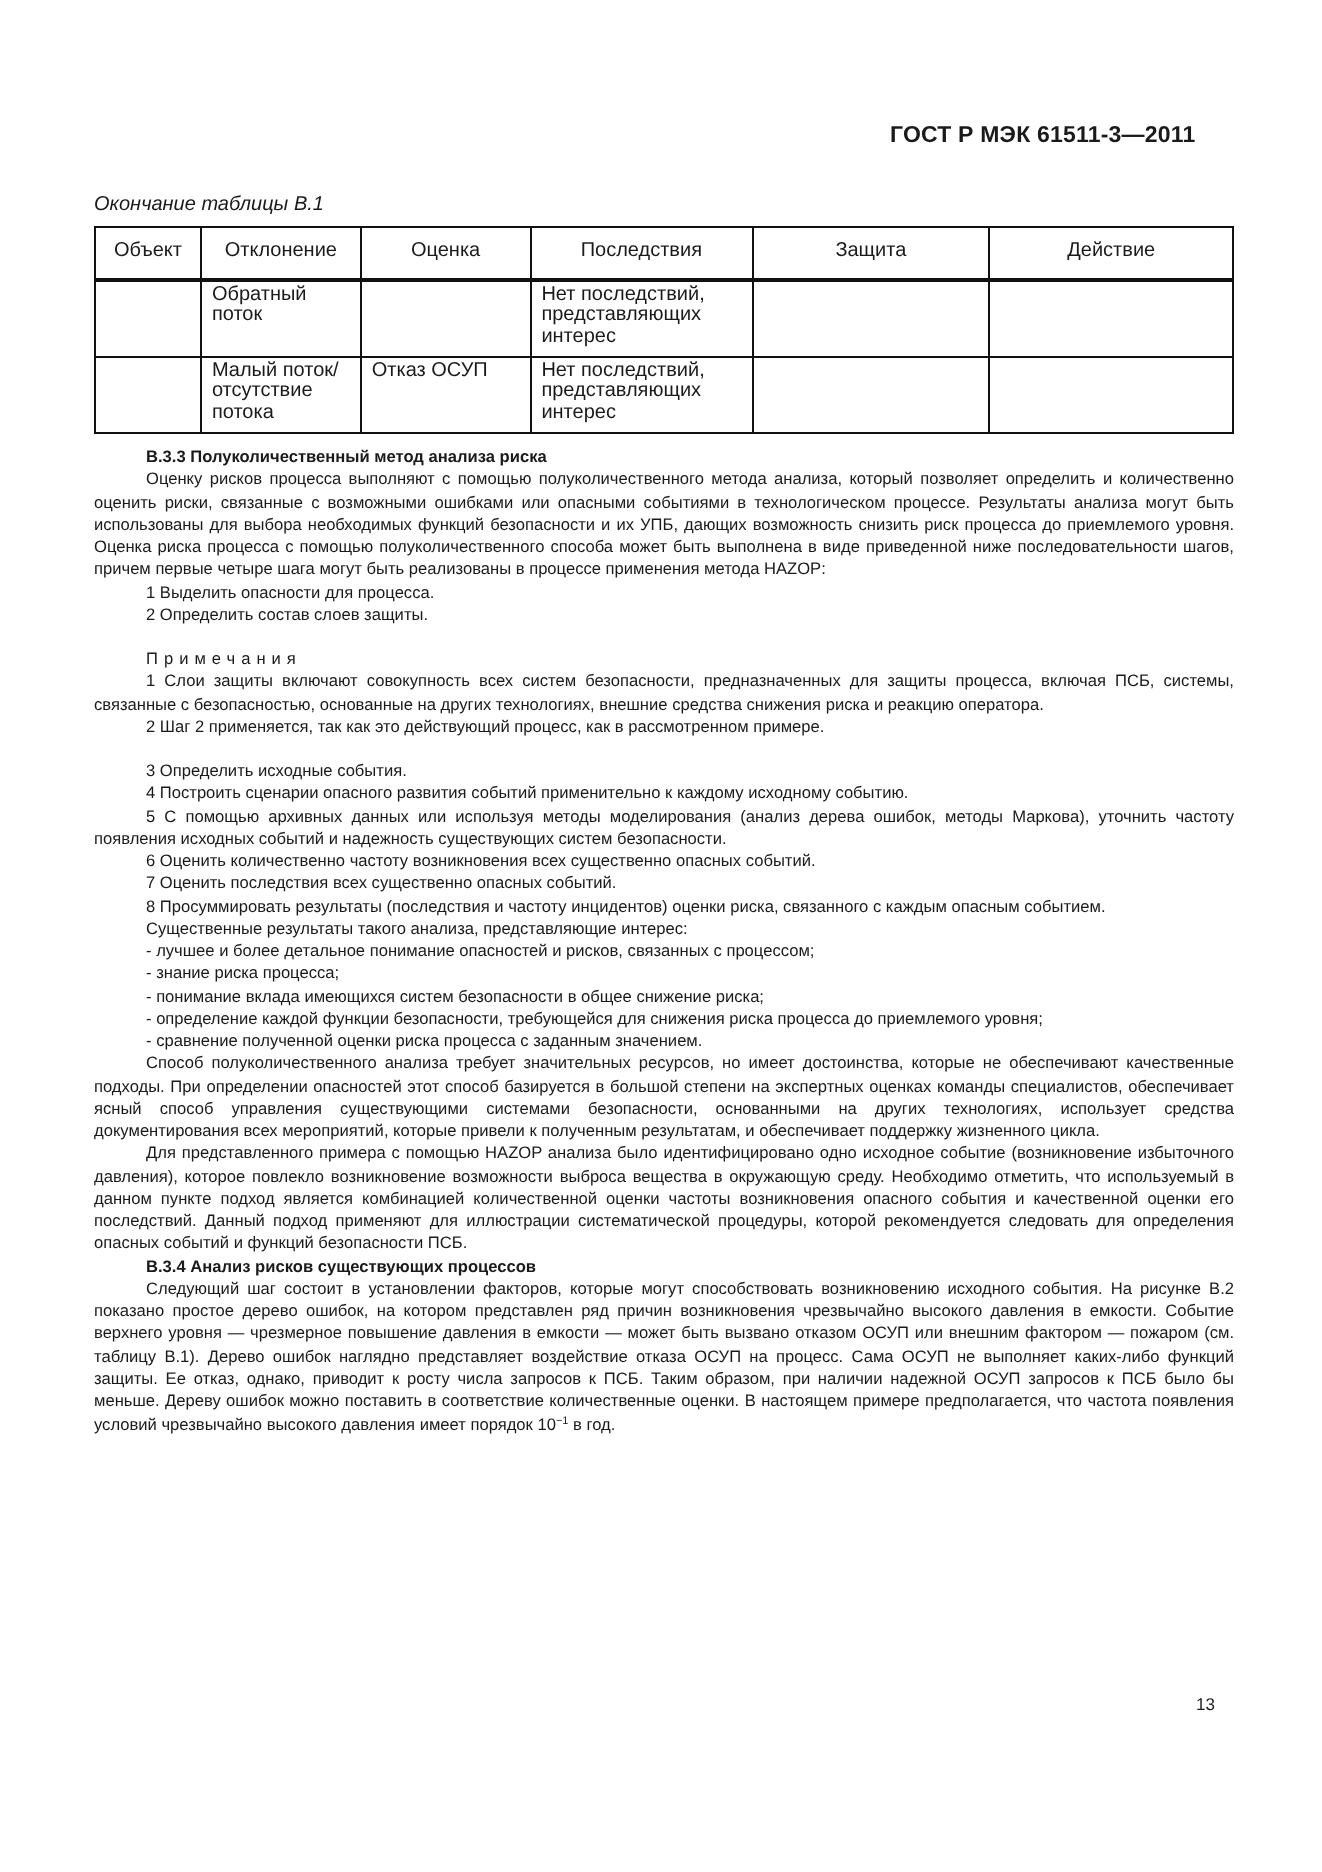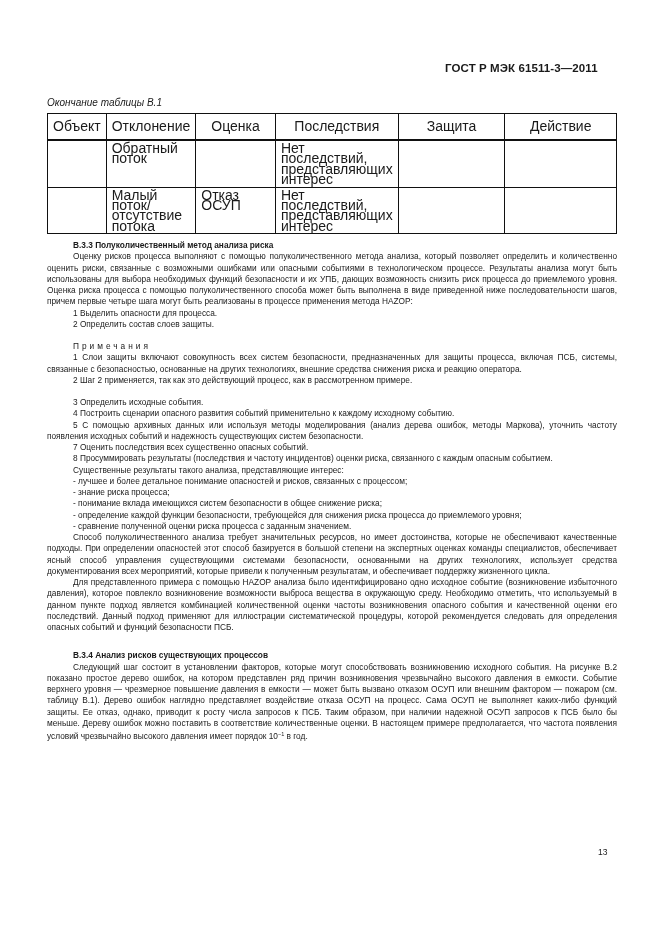--- a/index.html
+++ b/index.html
@@ -1,27 +1,27 @@
 <!DOCTYPE html>
 <html><head>
 <meta charset="utf-8">
 <style>
   html, body { margin: 0; padding: 0; background: #ffffff; }
   body { width: 661px; height: 936px; position: relative; overflow: hidden;
          font-family: "Liberation Sans", sans-serif; color: #1a1a1a; }
   .header-code { position: absolute; left: 433px; top: 62px; font-size: 11.5px; font-weight: bold; letter-spacing: 0.1px; margin-left: 12px; }
   .table-caption { position: absolute; left: 47px; top: 97px; font-size: 10px; font-style: italic; }
-  table.t { position: absolute; left: 47px; top: 113px; width: 570px; border-collapse: collapse; font-size: 14px; }
+  table.t { position: absolute; left: 47px; top: 113px; width: 570px; border-collapse: collapse; font-size: 10px; }
   table.t td, table.t th { border: 1px solid #111; vertical-align: top; padding: 2px 5px; line-height: 10.4px; }
   table.t th { font-weight: normal; text-align: center; vertical-align: middle; height: 21px; border-bottom: 2px solid #111; }
   table.t td { height: 33px; }
   .c1 { width: 42px; } .c2 { width: 69px; margin-left: 40px; } .c3 { width: 74px; } .c4 { width: 100px; } .c5 { width: 108px; } .c6 { width: 111px; }
   .body-text { position: absolute; left: 47px; top: 223px; width: 570px; font-size: 8.3px; line-height: 11.25px; }
   .body-text p { margin: 0; text-align: justify; text-indent: 26px; }
-  .body-text p.h { font-weight: bold; text-indent: 26px; margin-top: 17px; }
+  .body-text p.h { font-weight: bold; text-indent: 26px; }
   .body-text p.gap { margin-top: 11px; }
   .body-text p.spaced { letter-spacing: 3px; }
   .body-text p.li { text-indent: 26px; }
   sup { font-size: 5.5px; vertical-align: 3px; }
   .page-number { position: absolute; left: 598px; top: 847px; font-size: 8.5px; }
 </style>
 </head>
 <body>
 
 <div class="header-code">ГОСТ Р МЭК 61511-3—2011</div>
@@ -65,20 +65,21 @@
   <p class="li">1  Выделить опасности для процесса.</p>
   <p class="li">2  Определить состав слоев защиты.</p>
 
   <p class="gap spaced">Примечания</p>
   <p>1  Слои защиты включают совокупность всех систем безопасности, предназначенных для защиты процесса, включая ПСБ, системы, связанные с безопасностью, основанные на других технологиях, внешние средства снижения риска и реакцию оператора.</p>
   <p>2  Шаг 2 применяется, так как это действующий процесс, как в рассмотренном примере.</p>
 
   <p class="gap li">3  Определить исходные события.</p>
   <p class="li">4  Построить сценарии опасного развития событий применительно к каждому исходному событию.</p>
   <p>5  С помощью архивных данных или используя методы моделирования (анализ дерева ошибок, методы Маркова), уточнить частоту появления исходных событий и надежность существующих систем безопасности.</p>
+  <p class="li">6  Оценить количественно частоту возникновения всех существенно опасных событий.</p>
   <p class="li">7  Оценить последствия всех существенно опасных событий.</p>
   <p>8  Просуммировать результаты (последствия и частоту инцидентов) оценки риска, связанного с каждым опасным событием.</p>
 
   <p>Существенные результаты такого анализа, представляющие интерес:</p>
   <p class="li">-  лучшее и более детальное понимание опасностей и рисков, связанных с процессом;</p>
   <p class="li">-  знание риска процесса;</p>
   <p class="li">-  понимание вклада имеющихся систем безопасности в общее снижение риска;</p>
   <p>-  определение каждой функции безопасности, требующейся для снижения риска процесса до приемлемого уровня;</p>
   <p class="li">-  сравнение полученной оценки риска процесса с заданным значением.</p>
 

